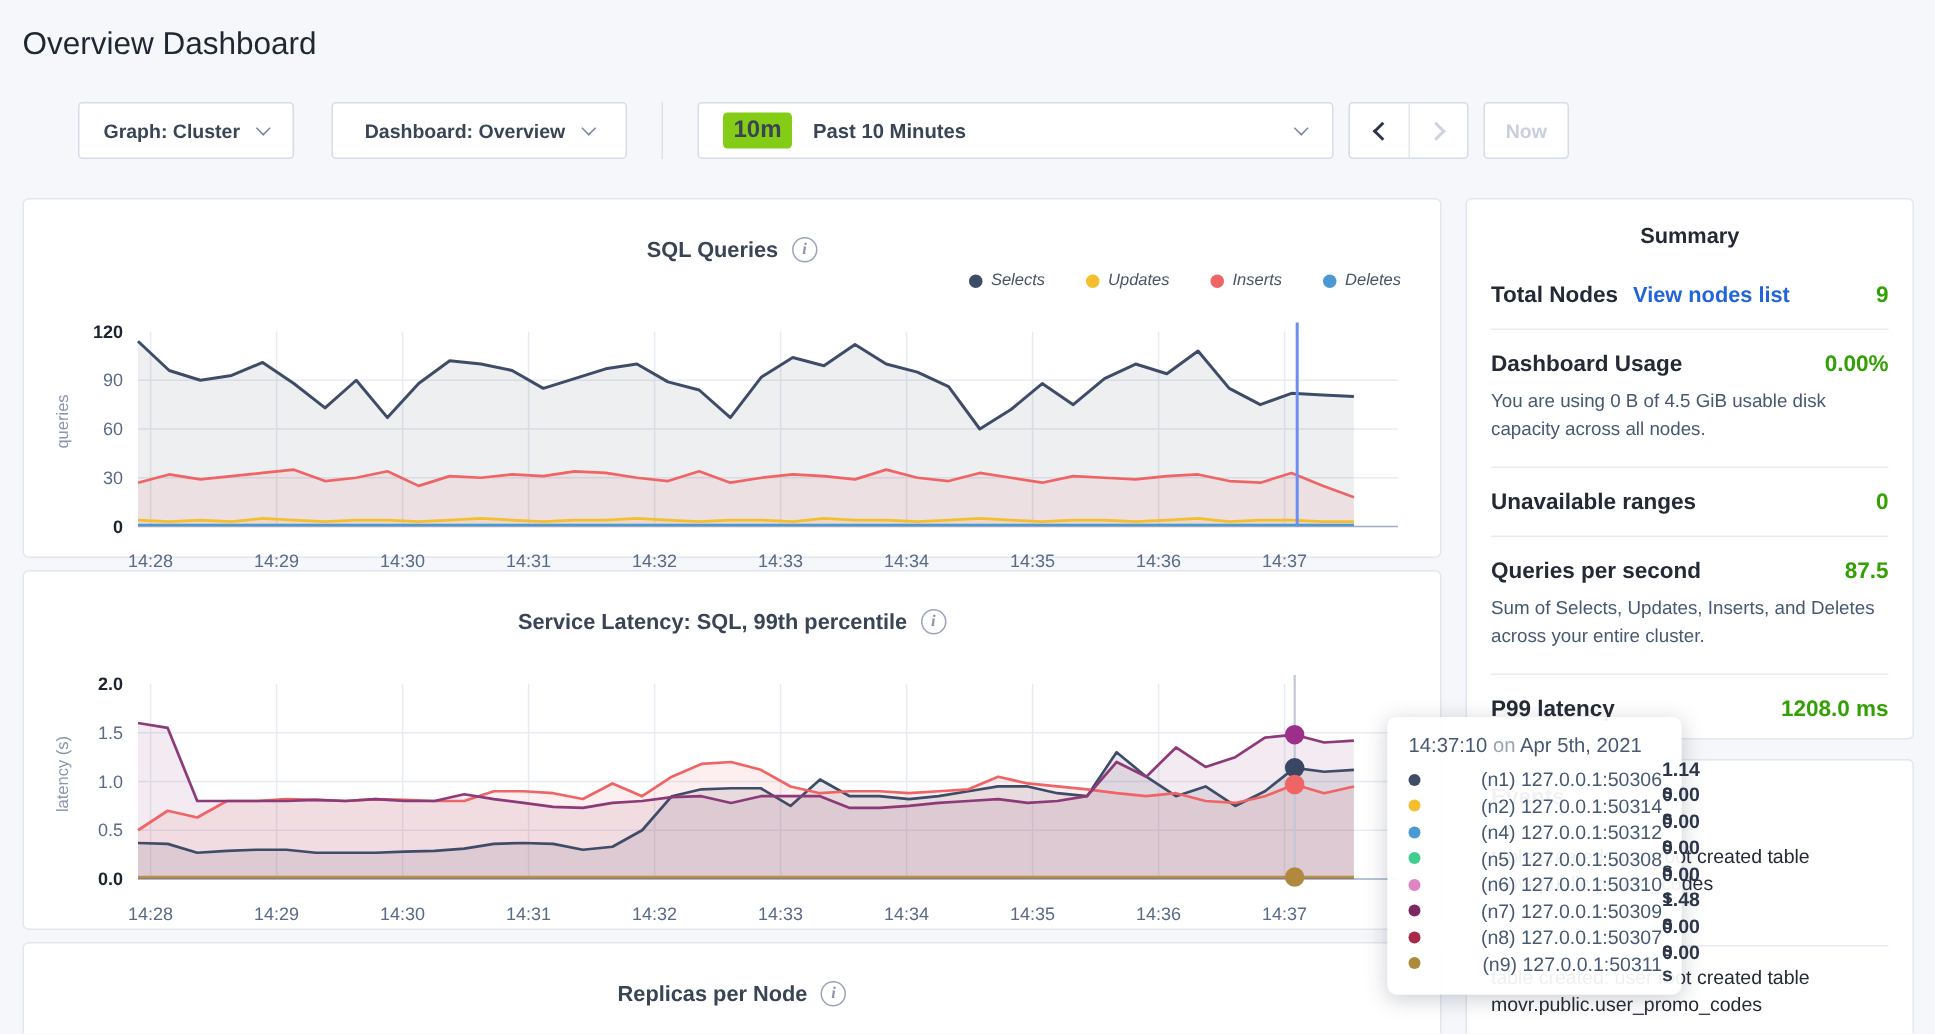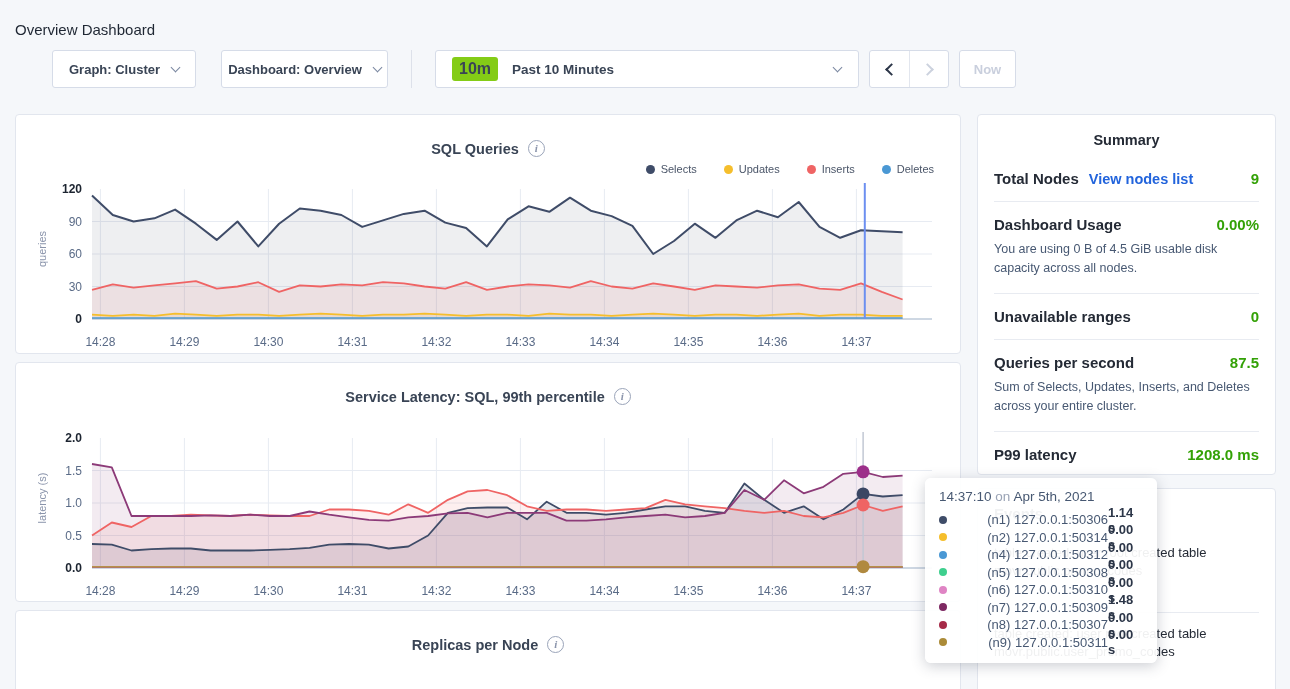--- a/index.html
+++ b/index.html
@@ -2,29 +2,29 @@
 <html><head>
 <meta charset="utf-8">
 <style>
   * { box-sizing: border-box; }
   html,body { margin:0; padding:0; }
   body {
     width:1290px; height:689px; overflow:hidden; position:relative;
     background:#f5f7fa; color:#242a35;
     font-family:"Liberation Sans", sans-serif;
   }
-  h1.page-title { font-size:15px; font-weight:500; color:#1f2733; margin:16px 0 6px 15px; line-height:28px; }
+  h1.page-title { font-size:21px; font-weight:500; color:#1f2733; margin:16px 0 24px 15px; line-height:28px; }
 
   
   .controls { display:flex; align-items:center; margin:0 15px 26px 15px; height:38px;padding-left:37px; }
   .btn { background:#fff; border:1px solid #d6dce8; border-radius:3px; height:38px;
          display:flex; align-items:center; justify-content:center; cursor:pointer;
          font-family:inherit; font-size:13px; font-weight:bold; color:#394455; }
   .dd1 { width:144px; margin-right:25px; gap:12px; }
-  .dd2 { width:167px; gap:12px;text-align:center; }
+  .dd2 { width:197px; gap:12px;text-align:center; }
   .vdiv { width:1px; height:38px; background:#dde1ea; margin:0 23px; }
   .time-select { width:424px; justify-content:flex-start; padding:0 16px; position:relative; }
   .time-badge { background:#84cc16; border-radius:3px; padding:3px 7px; font-size:16px; font-weight:bold; color:#394455; }
   .time-label { margin-left:14px; font-size:13.5px; font-weight:bold; }
   .time-select .chev { position:absolute; right:17px; }
   .chev { width:7px; height:7px; border-right:1.8px solid #7a87a1; border-bottom:1.8px solid #7a87a1;
           transform:rotate(45deg); margin-top:-4px; display:inline-block; }
   .nav-group { display:flex; margin-left:10px; border:1px solid #d6dce8; border-radius:3px; background:#fff; height:38px; }
   .nav-btn { width:39px; height:36px; border:none; background:none; display:flex; align-items:center; justify-content:center; cursor:pointer; }
   .nav-btn + .nav-btn { border-left:1px solid #e2e6ee; }
@@ -39,21 +39,21 @@
   .panel { background:#fff; border:1px solid #e2e6ee; border-radius:4px; }
 
   
   .chart-panel { height:240px; padding:25px 16px 4px; }
   .chart-panel.partial { height:120px; }
   .chart-title-row { display:flex; justify-content:center; align-items:center; gap:9px;
                      font-weight:bold; font-size:14.5px; color:#394455; }
   .info-icon { width:17px; height:17px; border:1px solid #9aa4b9; border-radius:50%;
                color:#8a94ab; font-size:11px; line-height:15px; text-align:center;
                font-style:italic; font-family:"Liberation Serif", serif; cursor:pointer; flex:none; }
-  .legend { display:flex; justify-content:flex-end; gap:27px; height:14px; margin:5px 10px 1px 0; }
+  .legend { display:flex; justify-content:flex-end; gap:27px; height:14px; margin:5px 10px 15px 0;font-style:italic; }
   .legend-item { display:flex; align-items:center; gap:6px; font-size:11px; color:#4a5568; cursor:pointer; }
   .legend-dot { width:9px; height:9px; border-radius:50%; flex:none; }
   .chart-wrap { position:relative; }
   .chart-wrap.no-legend { margin-top:21px; }
   .ylabel { position:absolute; left:10px; top:72px; transform:translate(-50%,-50%) rotate(-90deg);
             font-size:11px; color:#8a94ab; white-space:nowrap; }
   svg.chart { display:block; width:912px; height:174px; font-family:"Liberation Sans", sans-serif; }
 
   
   .summary-panel { padding:17px 16px 8px; height:361px; }
@@ -65,21 +65,21 @@
   .sdiv { height:1px; background:#e8ebf1; margin:14px 0; }
 
   
   .events-panel { padding:16px; min-height:184px; flex:1; }
   .events-title { font-weight:bold; font-size:15px; color:#394455; margin-bottom:22px; }
   .event-item { font-size:13px; color:#242a35; line-height:18px; width:248px; margin-bottom:32px; }
   .event-table { display:block; }
   .ediv { height:1px; background:#e8ebf1; margin:0 0 12px 0; }
 
   
-  .tooltip { position:absolute; left:925px; top:478px; width:232px; z-index:20;
+  .tooltip { position:absolute; left:925px; top:478px; width:196px; z-index:20;
              background:rgba(255,255,255,0.93); border-radius:6px;
              box-shadow:0 3px 14px rgba(50,60,80,0.25); padding:11px 14px 12px; }
   .tt-title { font-size:13.5px; color:#475872; margin-bottom:7px; }
   .tt-on { color:#9aa3b5; }
   .tt-row { display:flex; align-items:center; height:17.5px; font-size:13px; }
   .tt-dot { width:8px; height:8px; border-radius:50%; margin-right:9px; flex:none; }
   .tt-label { color:#475872; width:152px; flex:none;text-align:right; }
   .tt-val { font-weight:bold; color:#2c3648; }
 </style>
 </head>

